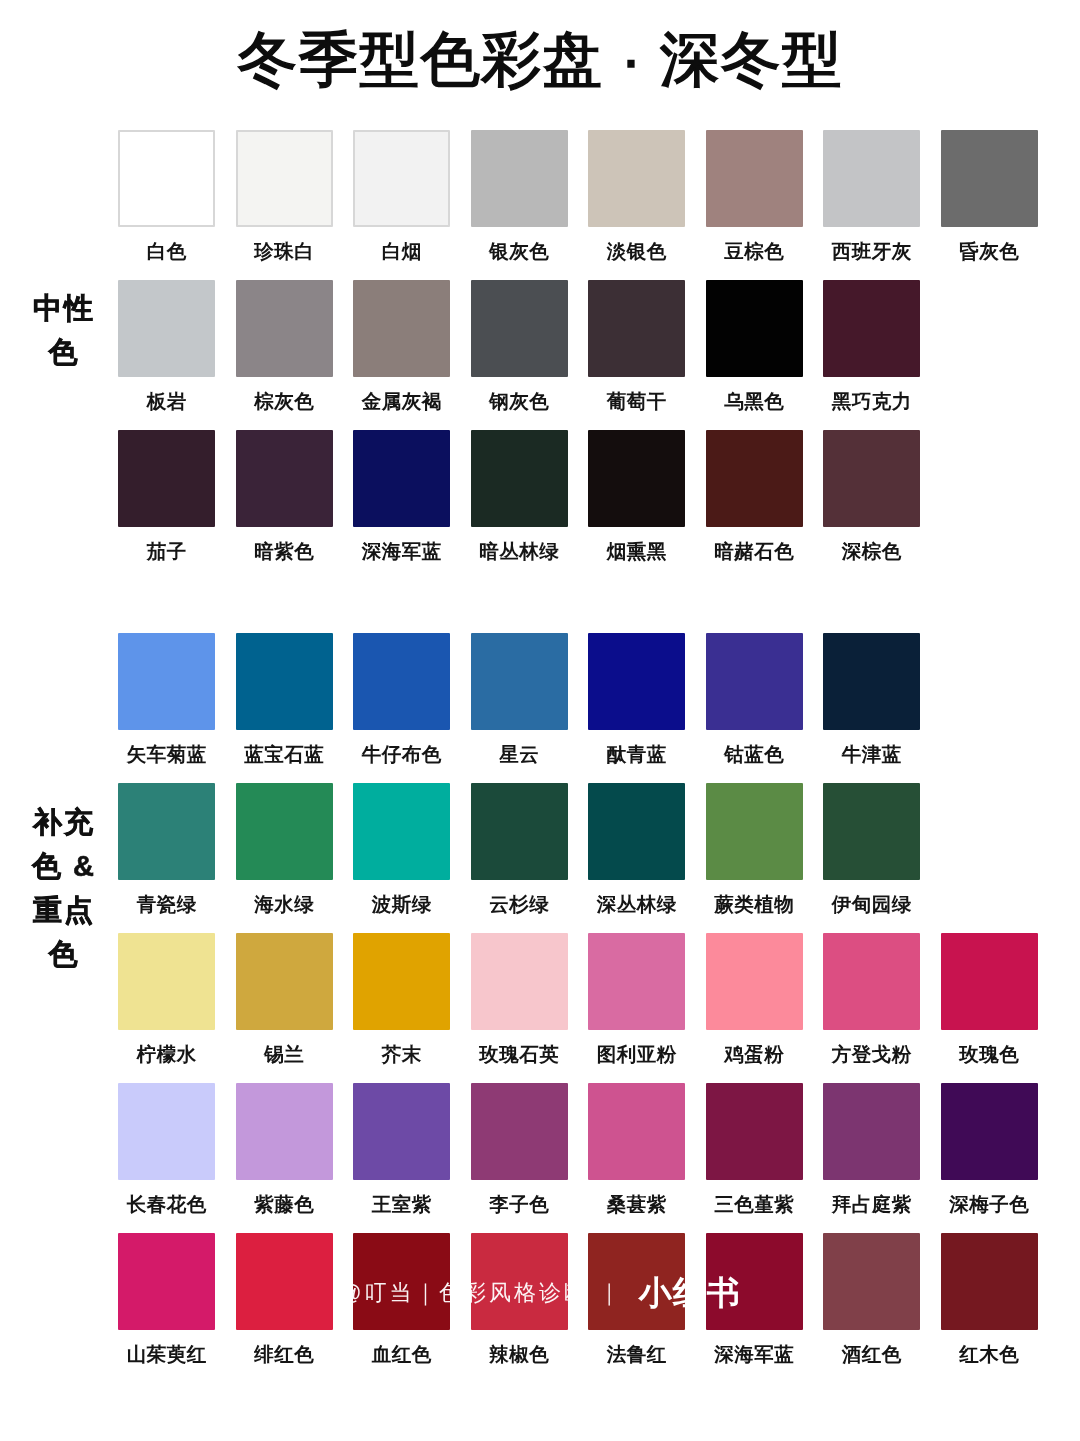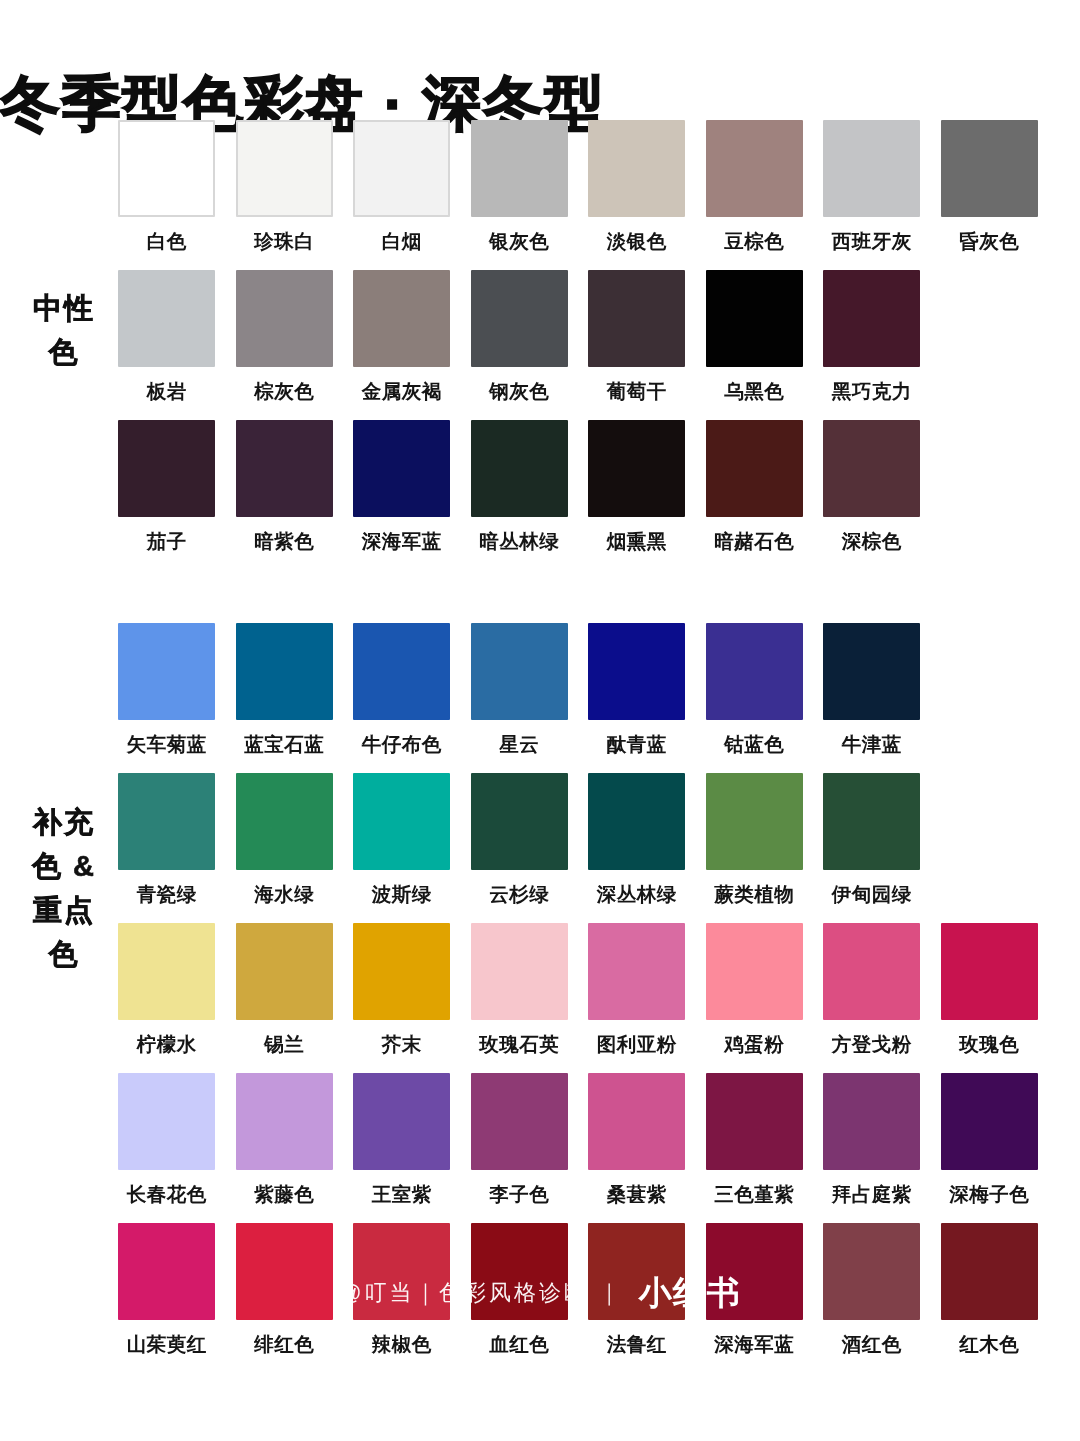--- a/index.html
+++ b/index.html
@@ -16,26 +16,26 @@
     background: #ffffff;
     overflow: hidden;
   }
 
   
   #title {
     position: absolute;
     top: 24px;
     left: 0;
     width: 1080px;
+    text-align: center;
     font-size: 60px;
     line-height: 72px;
-    font-weight: 700;
+    font-weight: 400;
     color: #0d0d0d;
     letter-spacing: 1px;
-    margin-top: 44px;
     -webkit-text-stroke: 1.6px #0d0d0d;
   }
 
   
   .side-label {
     position: absolute;
     left: 28px;
     width: 72px;
     text-align: center;
     font-size: 29px;
@@ -46,21 +46,21 @@
     word-break: break-all;
     -webkit-text-stroke: 0.6px #111111;
   }
   #side-neutral { top: 286px; }
   #side-accent  { top: 800px; }
 
   
   #grid-area {
     position: absolute;
     left: 108px;
-    top: 120px;
+    top: 130px;
     width: 940px;
   }
   .band { width: 940px; }
   .band.gap-after { margin-bottom: 53px; }
 
   .row {
     display: flex;
     width: 940px;
     height: 150px;
   }
@@ -360,26 +360,26 @@
         <div class="row">
           <div class="cell">
             <div class="swatch" style="background: rgb(212, 26, 105);"></div>
             <div class="cap">山茱萸红</div>
           </div>
           <div class="cell">
             <div class="swatch" style="background: rgb(220, 31, 64);"></div>
             <div class="cap">绯红色</div>
           </div>
           <div class="cell">
+            <div class="swatch" style="background: rgb(138, 11, 21);"></div>
+            <div class="cap">血红色</div>
+          </div>
+          <div class="cell">
             <div class="swatch" style="background: rgb(201, 42, 64);"></div>
             <div class="cap">辣椒色</div>
-          </div>
-          <div class="cell">
-            <div class="swatch" style="background: rgb(138, 11, 21);"></div>
-            <div class="cap">血红色</div>
           </div>
           <div class="cell">
             <div class="swatch" style="background: rgb(143, 36, 32);"></div>
             <div class="cap">法鲁红</div>
           </div>
           <div class="cell">
             <div class="swatch" style="background: rgb(140, 10, 44);"></div>
             <div class="cap">深海军蓝</div>
           </div>
           <div class="cell">

